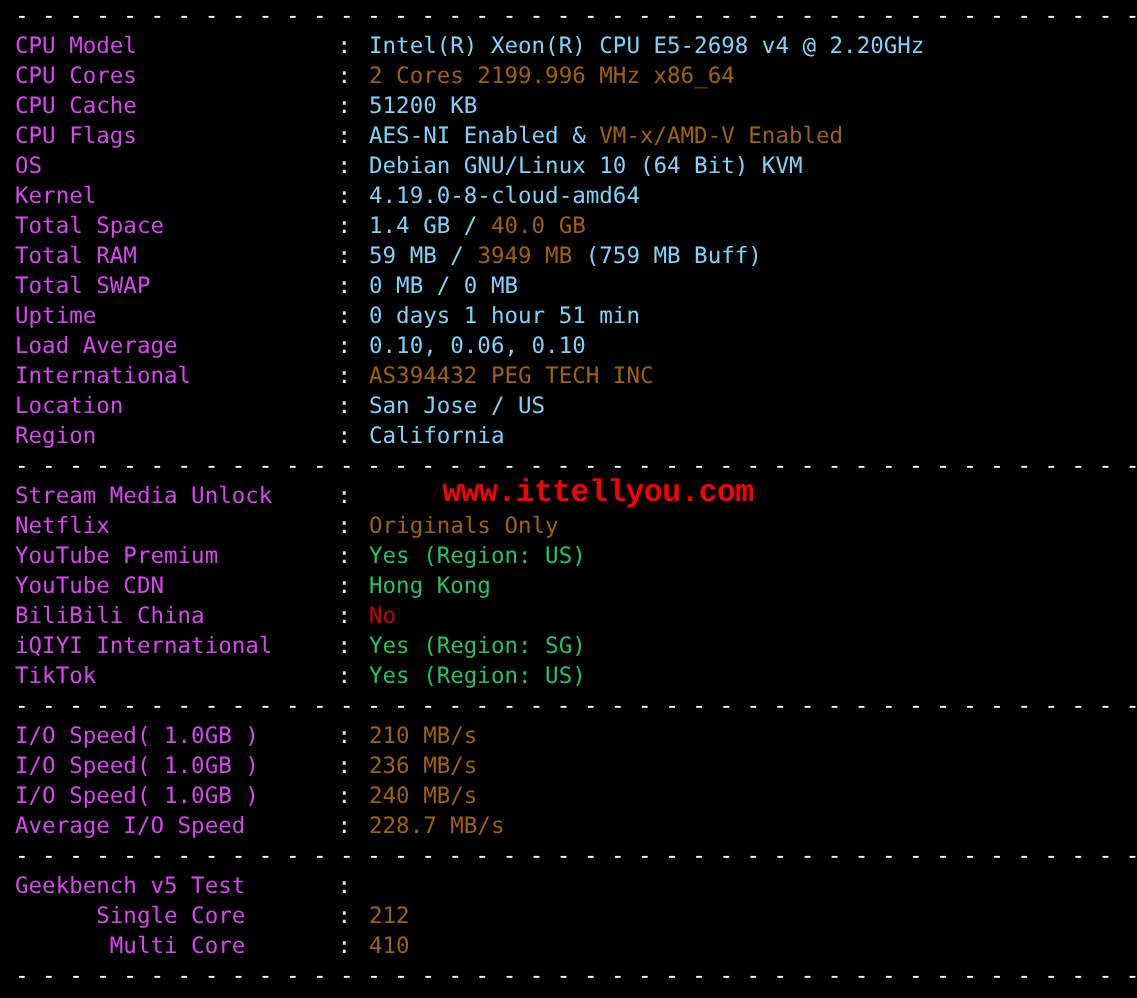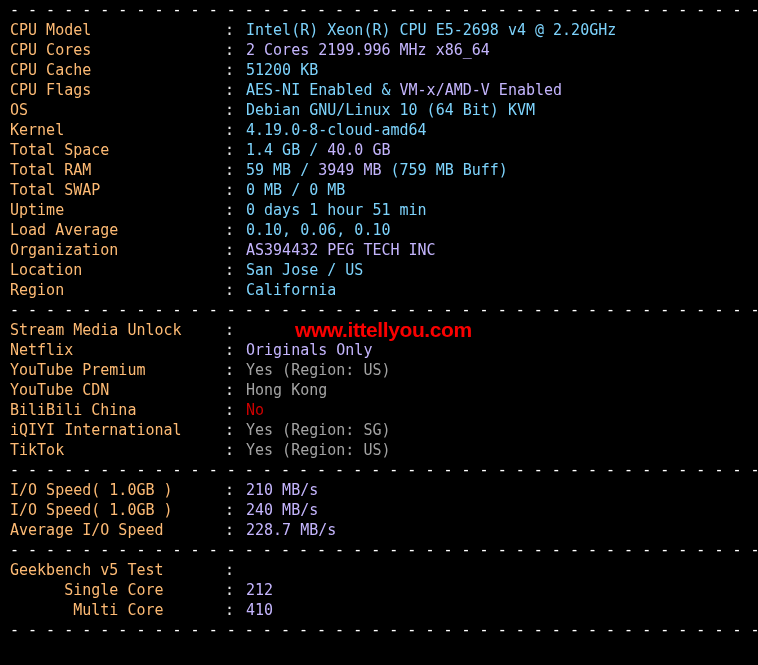--- a/index.html
+++ b/index.html
@@ -38,38 +38,38 @@
   .row {
     height: 20px;
     line-height: 20px;
     white-space: pre;
     padding-left: 10px;
     overflow: hidden;
   }
   .label {
     display: inline-block;
     width: 215px;
-    color: #fdba74;
+    color: #d946ef;
     white-space: pre;
   }
   .colon {
     display: inline-block;
     width: 21px;
     color: #e6e6e6;
   }
   .val { white-space: pre; }
   .c-cyan   { color: #7dd3fc; }
-  .c-yellow { color: #c4b5fd; margin-top: 20px; }
-  .c-green  { color: #a3a3a3; }
+  .c-yellow { color: #a16207; margin-top: 20px; }
+  .c-green  { color: #22c55e; }
   .c-red    { color: #cd0000; }
   #watermark {
     position: absolute;
     left: 295px;
     top: 320px;
-    font-family: Liberation Sans, sans-serif;
+    font-family: Liberation Mono, monospace;
     font-size: 21px;
     font-weight: bold;
     color: #fa0000;
     letter-spacing: -0.4px;
     white-space: nowrap;
     pointer-events: none;
   }
 </style>
 </head>
 <body>
@@ -82,37 +82,38 @@
         <div class="row"><span class="label">CPU Cores</span><span class="colon">:</span><span class="val"><span class="c-yellow">2 Cores 2199.996 MHz x86_64</span></span></div>
         <div class="row"><span class="label">CPU Cache</span><span class="colon">:</span><span class="val"><span class="c-cyan">51200 KB</span></span></div>
         <div class="row"><span class="label">CPU Flags</span><span class="colon">:</span><span class="val"><span class="c-cyan">AES-NI Enabled &amp; </span><span class="c-yellow">VM-x/AMD-V Enabled</span></span></div>
         <div class="row"><span class="label">OS</span><span class="colon">:</span><span class="val"><span class="c-cyan">Debian GNU/Linux 10 (64 Bit) KVM</span></span></div>
         <div class="row"><span class="label">Kernel</span><span class="colon">:</span><span class="val"><span class="c-cyan">4.19.0-8-cloud-amd64</span></span></div>
         <div class="row"><span class="label">Total Space</span><span class="colon">:</span><span class="val"><span class="c-cyan">1.4 GB / </span><span class="c-yellow">40.0 GB</span></span></div>
         <div class="row"><span class="label">Total RAM</span><span class="colon">:</span><span class="val"><span class="c-cyan">59 MB / </span><span class="c-yellow">3949 MB</span><span class="c-cyan"> (759 MB Buff)</span></span></div>
         <div class="row"><span class="label">Total SWAP</span><span class="colon">:</span><span class="val"><span class="c-cyan">0 MB / 0 MB</span></span></div>
         <div class="row"><span class="label">Uptime</span><span class="colon">:</span><span class="val"><span class="c-cyan">0 days 1 hour 51 min</span></span></div>
         <div class="row"><span class="label">Load Average</span><span class="colon">:</span><span class="val"><span class="c-cyan">0.10, 0.06, 0.10</span></span></div>
-        <div class="row"><span class="label">Organization</span><span class="colon">:</span><span class="val"><span class="c-yellow">AS394432 PEG TECH INC</span></span></div>
+        <div class="row"><span class="label">International</span><span class="colon">:</span><span class="val"><span class="c-yellow">AS394432 PEG TECH INC</span></span></div>
         <div class="row"><span class="label">Location</span><span class="colon">:</span><span class="val"><span class="c-cyan">San Jose / US</span></span></div>
         <div class="row"><span class="label">Region</span><span class="colon">:</span><span class="val"><span class="c-cyan">California</span></span></div>
       </div>
       <div class="sep"><span>- - - - - - - - - - - - - - - - - - - - - - - - - - - - - - - - - - - - - - - - - - - - - - - - - - - - - - - - - - </span></div>
       <div>
         <div class="row"><span class="label">Stream Media Unlock</span><span class="colon">:</span><span class="val"></span></div>
         <div class="row"><span class="label">Netflix</span><span class="colon">:</span><span class="val"><span class="c-yellow">Originals Only</span></span></div>
         <div class="row"><span class="label">YouTube Premium</span><span class="colon">:</span><span class="val"><span class="c-green">Yes (Region: US)</span></span></div>
         <div class="row"><span class="label">YouTube CDN</span><span class="colon">:</span><span class="val"><span class="c-green">Hong Kong</span></span></div>
         <div class="row"><span class="label">BiliBili China</span><span class="colon">:</span><span class="val"><span class="c-red">No</span></span></div>
         <div class="row"><span class="label">iQIYI International</span><span class="colon">:</span><span class="val"><span class="c-green">Yes (Region: SG)</span></span></div>
         <div class="row"><span class="label">TikTok</span><span class="colon">:</span><span class="val"><span class="c-green">Yes (Region: US)</span></span></div>
       </div>
       <div class="sep"><span>- - - - - - - - - - - - - - - - - - - - - - - - - - - - - - - - - - - - - - - - - - - - - - - - - - - - - - - - - - </span></div>
       <div>
         <div class="row"><span class="label">I/O Speed( 1.0GB )</span><span class="colon">:</span><span class="val"><span class="c-yellow">210 MB/s</span></span></div>
+        <div class="row"><span class="label">I/O Speed( 1.0GB )</span><span class="colon">:</span><span class="val"><span class="c-yellow">236 MB/s</span></span></div>
         <div class="row"><span class="label">I/O Speed( 1.0GB )</span><span class="colon">:</span><span class="val"><span class="c-yellow">240 MB/s</span></span></div>
         <div class="row"><span class="label">Average I/O Speed</span><span class="colon">:</span><span class="val"><span class="c-yellow">228.7 MB/s</span></span></div>
       </div>
       <div class="sep"><span>- - - - - - - - - - - - - - - - - - - - - - - - - - - - - - - - - - - - - - - - - - - - - - - - - - - - - - - - - - </span></div>
       <div>
         <div class="row"><span class="label">Geekbench v5 Test</span><span class="colon">:</span><span class="val"></span></div>
         <div class="row"><span class="label">      Single Core</span><span class="colon">:</span><span class="val"><span class="c-yellow">212</span></span></div>
         <div class="row"><span class="label">       Multi Core</span><span class="colon">:</span><span class="val"><span class="c-yellow">410</span></span></div>
       </div>
       <div class="sep"><span>- - - - - - - - - - - - - - - - - - - - - - - - - - - - - - - - - - - - - - - - - - - - - - - - - - - - - - - - - - </span></div>

